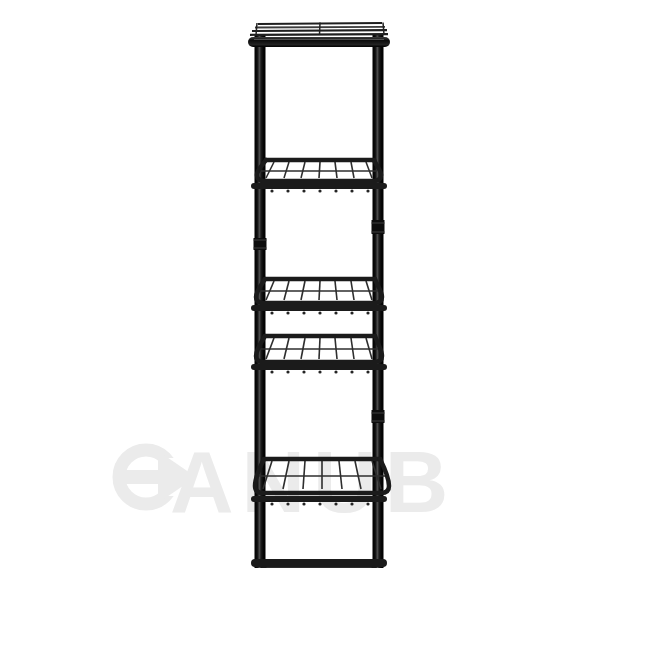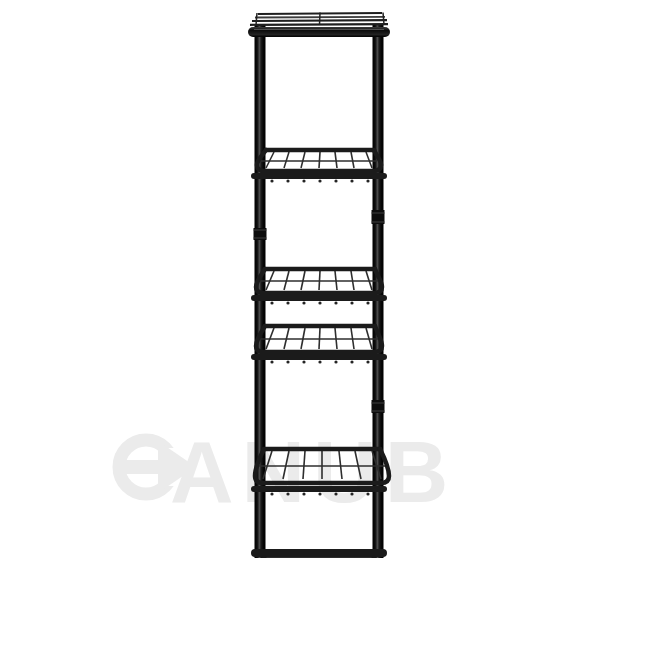--- a/index.html
+++ b/index.html
@@ -1,20 +1,20 @@
 <!DOCTYPE html>
 <html style="--bg: #ffffff; --frame: #1b1b1b; --wire: #2e2e2e; --shadow: #d8d8d8; --wm: #ebebeb;"><head>
 <meta charset="utf-8">
 <style>
   :root{
     --bg:#ffffff; --frame:#1b1b1b; --wire:#2e2e2e;
     --wm:#ebebeb; --shadow:#d8d8d8;
   }
   html,body{margin:0;padding:0;background:var(--bg);}
-  .photo{position:relative;width:650px;height:558px;background:var(--bg);overflow:hidden;}
+  .photo{position:relative;width:650px;height:558px;background:var(--bg);overflow:hidden;margin-top:10px;}
   svg{display:block;}
   .rim{fill:none;stroke:var(--frame);stroke-width:4.5;stroke-linecap:round;}
   .rail{fill:none;stroke:var(--frame);stroke-width:5;stroke-linecap:round;}
   .wire{stroke:var(--wire);stroke-width:1.6;fill:none;}
   .wire2{stroke:var(--wire);stroke-width:2;fill:none;}
   .bar{fill:var(--frame);}
   .hl{stroke:#6d6d6d;stroke-width:1;opacity:.65;fill:none;}
   .tline{stroke:#1f1f1f;stroke-width:2.2;fill:none;}
   .tlight{stroke:#3c3c3c;stroke-width:1.8;fill:none;}
   .tick{stroke:#222;stroke-width:1.5;fill:none;}

